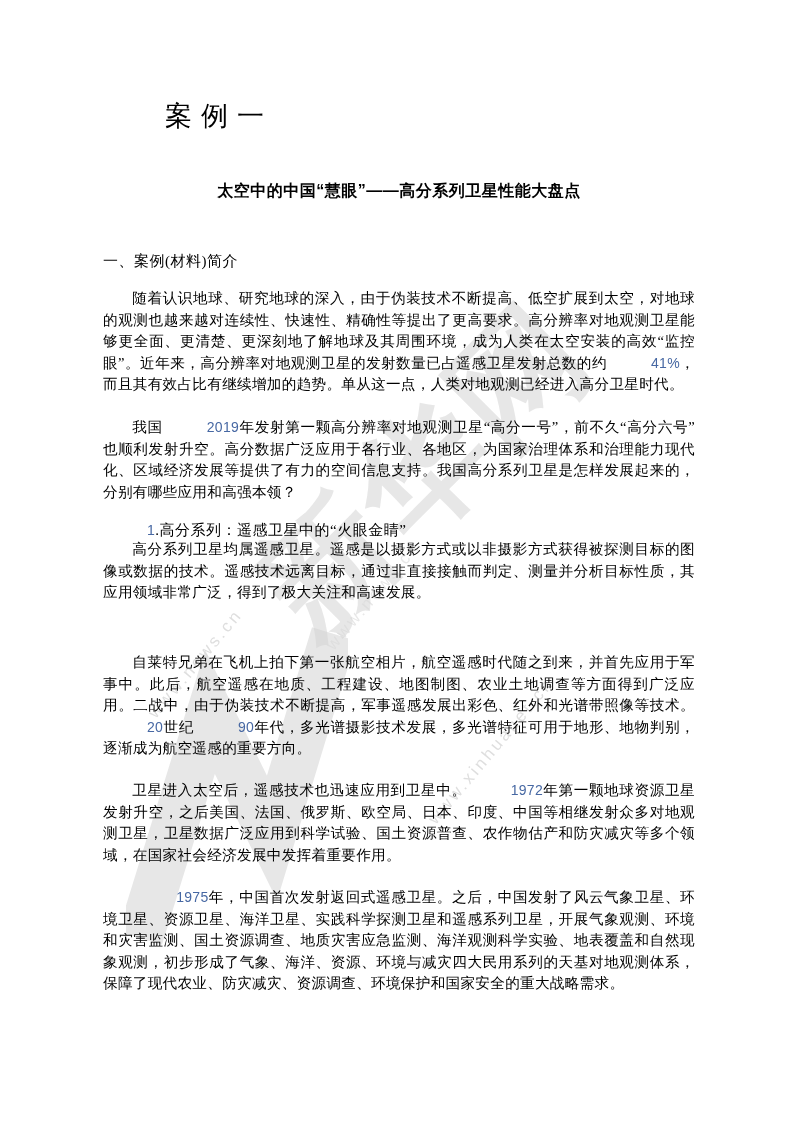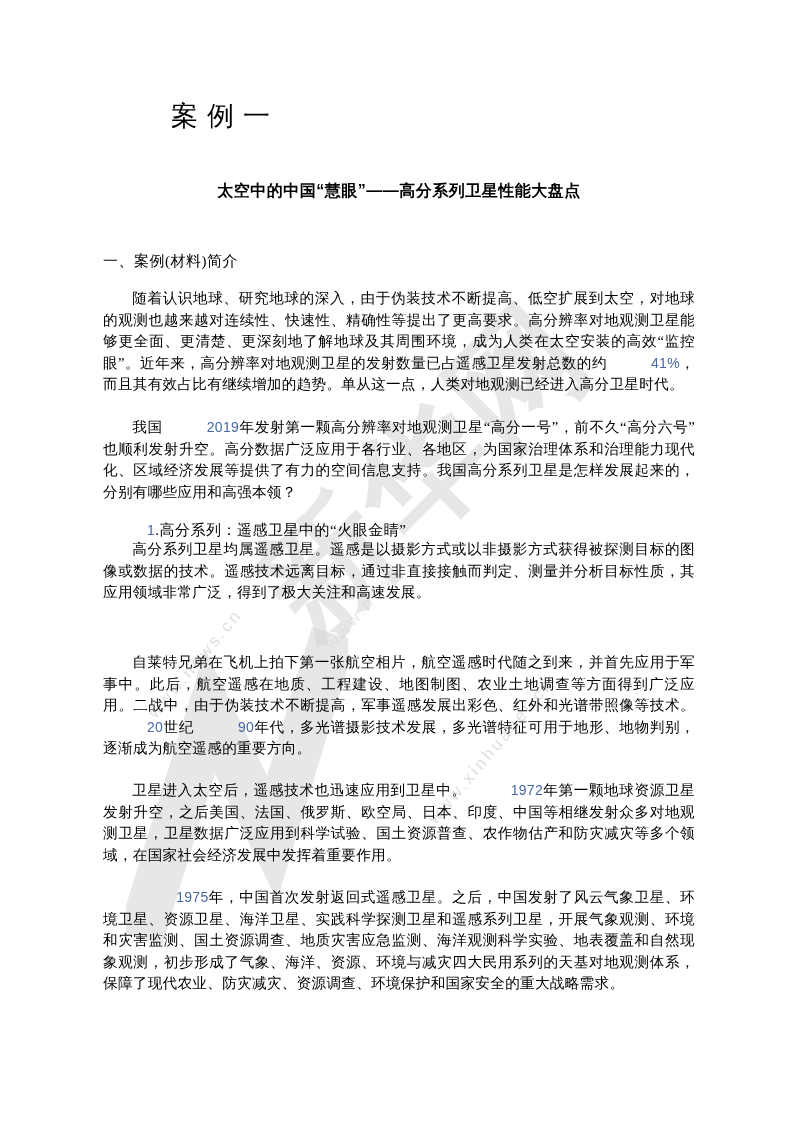--- a/index.html
+++ b/index.html
@@ -32,21 +32,20 @@
   .wm-url.u1{left:152px;top:706px;}
   .wm-url.u2{left:432px;top:812px;}
   .wm-url.u3{left:330px;top:638px;opacity:.6;}
   .wm-logo{position:absolute;left:126px;top:616px;opacity:.55;}
   
   .txt-layer{position:absolute;inset:0;z-index:1;}
   .case-label{
     position:absolute;left:165px;top:98px;
     font-size:27px;letter-spacing:9px;font-weight:400;
     white-space:nowrap;
-    margin-left:6px;
   }
   .main-title{
     position:absolute;left:103px;top:181px;width:592px;
     text-align:center;
     font-family:"Liberation Sans", sans-serif;
     font-size:16px;font-weight:700;letter-spacing:.5px;
     white-space:nowrap;
   }
   .section-heading{
     position:absolute;left:103px;top:252px;width:592px;

